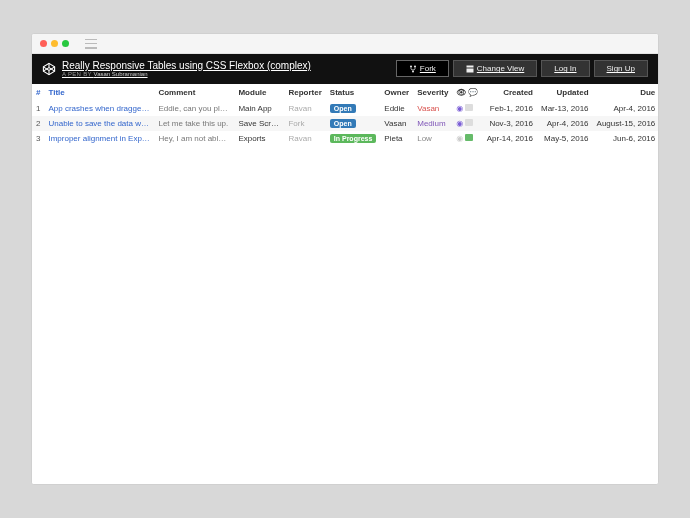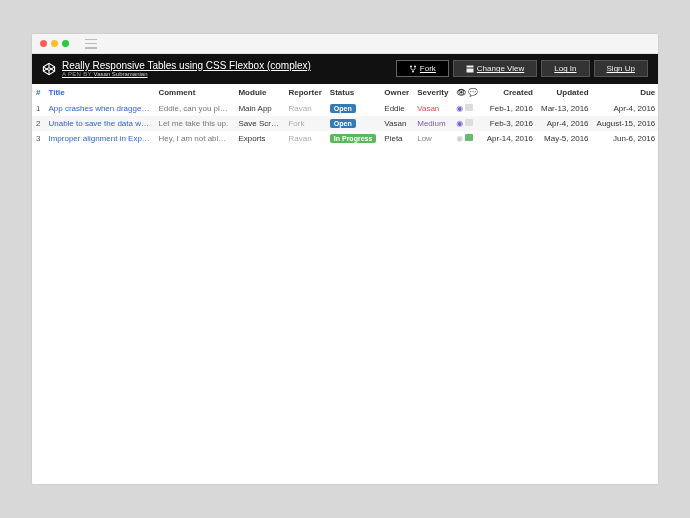--- a/index.html
+++ b/index.html
@@ -163,21 +163,21 @@
             <td class="reporter-cell">Fork</td>
             <td><span class="badge open">Open</span></td>
             <td class="owner-cell">Vasan</td>
             <td class="sev-medium">Medium</td>
             <td>
               <div class="ind">
                 <span class="eye ">◉</span>
                 <span class="chat dim"></span>
               </div>
             </td>
-            <td class="date-cell">Feb-3, 2016</td>
+            <td class="date-cell">Nov-3, 2016</td>
             <td class="date-cell">Apr-4, 2016</td>
             <td class="date-cell">August-15, 2016</td>
           </tr>
           <tr class="even">
             <td class="num">3</td>
             <td class="title-cell">Improper alignment in Export sec…</td>
             <td class="comment-cell">Hey, I am not able t…</td>
             <td class="module-cell">Exports</td>
             <td class="reporter-cell">Ravan</td>
             <td><span class="badge progress">In Progress</span></td>

